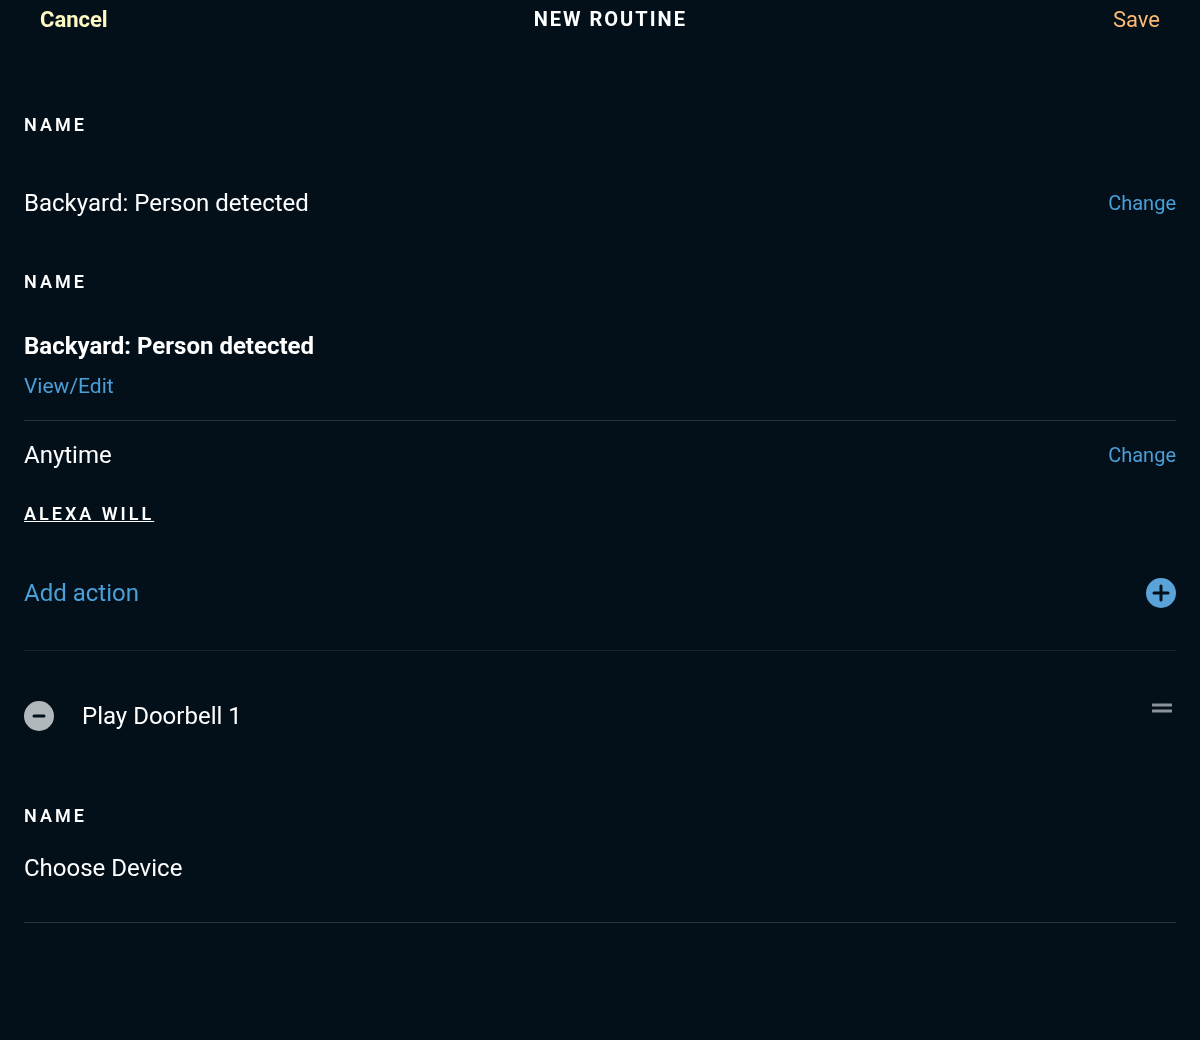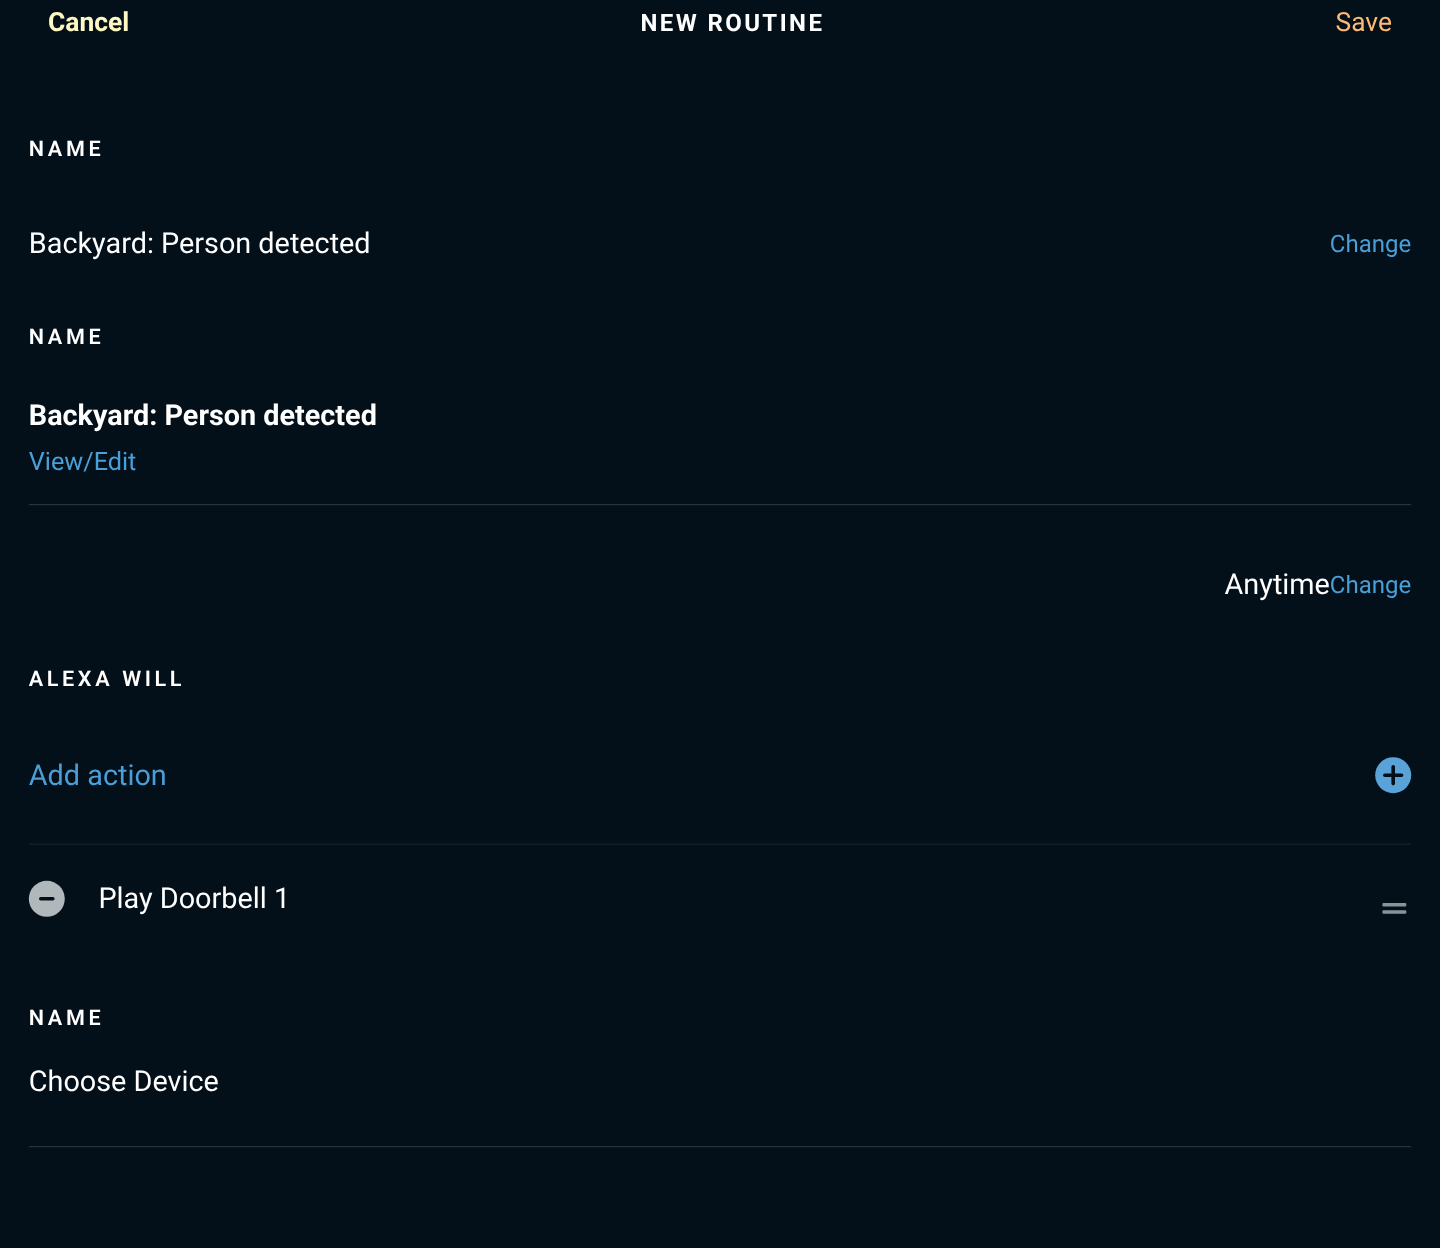--- a/index.html
+++ b/index.html
@@ -50,21 +50,22 @@
     margin-top: 78px;
     margin-bottom: 0;
   }
   .section-label.first {
     margin-top: 78px;
   }
   .section-label.when-label {
     margin-top: 54px;
   }
   .section-label.alexa-label {
-    margin-top: 55px;
+    margin-top: 34px;
+    text-decoration: underline;
   }
   .section-label.from-label {
     margin-top: 74px;
   }
   .name-row {
     display: flex;
     justify-content: space-between;
     align-items: center;
     margin-top: 54px;
   }
@@ -92,23 +93,23 @@
     display: inline-block;
   }
   .divider {
     border: none;
     border-top: 1px solid #2a3338;
     margin-top: 22px;
     margin-bottom: 0;
   }
   .anytime-row {
     display: flex;
-    justify-content: flex-end;
-    align-items: center;
-    margin-top: 52px;
+    justify-content: space-between;
+    align-items: center;
+    margin-top: 20px;
   }
   .anytime-value {
     color: #ffffff;
     font-size: 24px;
     font-weight: 400;
   }
   .add-action-row {
     display: flex;
     justify-content: space-between;
     align-items: center;
@@ -133,22 +134,22 @@
     height: 18px;
   }
   .divider-dark {
     border: none;
     border-top: 1px solid #1a2428;
     margin-top: 42px;
   }
   .action-item {
     display: flex;
     justify-content: space-between;
-    align-items: flex-end;
-    margin-top: 30px;
+    align-items: flex-start;
+    margin-top: 50px;
     gap: 12px;
   }
   .action-left {
     display: flex;
     align-items: center;
     gap: 28px;
   }
   .minus-icon {
     width: 30px;
     height: 30px;

